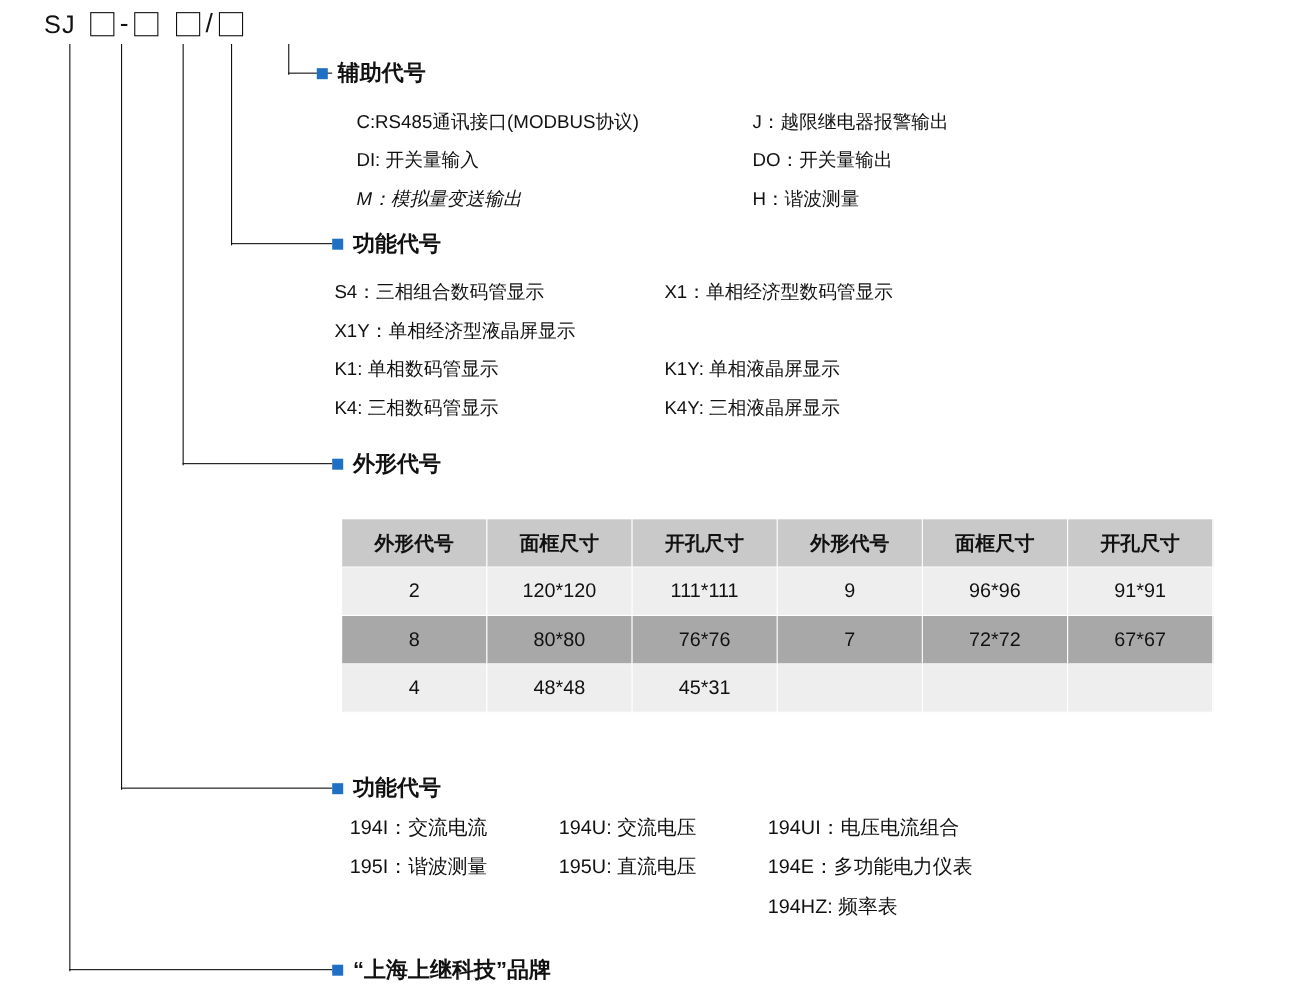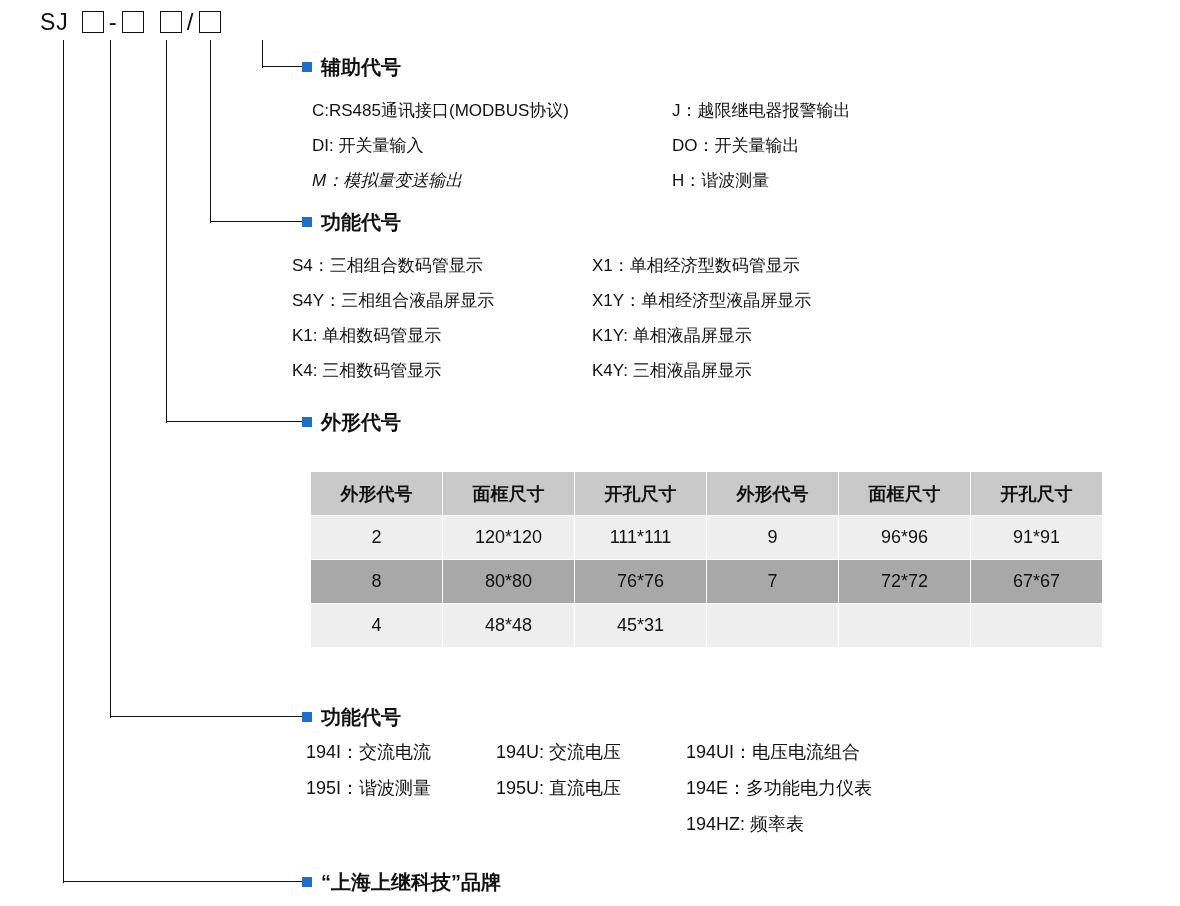--- a/index.html
+++ b/index.html
@@ -85,20 +85,21 @@
 
   
   .entries {
     position: absolute;
     font-size: 17px;
     color: #111;
   }
   .entries .erow {
     display: flex;
     margin-bottom: 12px;
+    margin-left: 12px;
   }
   .entries .ecol {
     white-space: nowrap;
   }
 
   
   .dim-table {
     position: absolute;
     border-collapse: collapse;
     font-size: 18px;
@@ -151,21 +152,21 @@
 
   <div class="vline" style="left:166px; top:40px; height:383px;"></div>
   <div class="hline" style="left:166px; top:421px; width:136px;"></div>
 
   <div class="vline" style="left:110px; top:40px; height:678px;"></div>
   <div class="hline" style="left:110px; top:716px; width:192px;"></div>
 
   <div class="vline" style="left:63px; top:40px; height:843px;"></div>
   <div class="hline" style="left:63px; top:881px; width:239px;"></div>
 
-  <div class="sec-label" style="left:302px; top:57px;">
+  <div class="sec-label" style="left:288px; top:57px;">
     <span class="blue-sq"></span>
     <span class="sec-title">辅助代号</span>
   </div>
 
   <div class="entries" style="left:312px; top:99px;">
     <div class="erow">
       <span class="ecol" style="width:360px;">C:RS485通讯接口(MODBUS协议)</span>
       <span class="ecol">J：越限继电器报警输出</span>
     </div>
     <div class="erow">
@@ -182,21 +183,20 @@
     <span class="blue-sq"></span>
     <span class="sec-title">功能代号</span>
   </div>
 
   <div class="entries" style="left:292px; top:254px;">
     <div class="erow">
       <span class="ecol" style="width:300px;">S4：三相组合数码管显示</span>
       <span class="ecol">X1：单相经济型数码管显示</span>
     </div>
     <div class="erow">
-      <span class="ecol" style="width:300px;">S4Y：三相组合液晶屏显示</span>
       <span class="ecol">X1Y：单相经济型液晶屏显示</span>
     </div>
     <div class="erow">
       <span class="ecol" style="width:300px;">K1: 单相数码管显示</span>
       <span class="ecol">K1Y: 单相液晶屏显示</span>
     </div>
     <div class="erow">
       <span class="ecol" style="width:300px;">K4: 三相数码管显示</span>
       <span class="ecol">K4Y: 三相液晶屏显示</span>
     </div>

